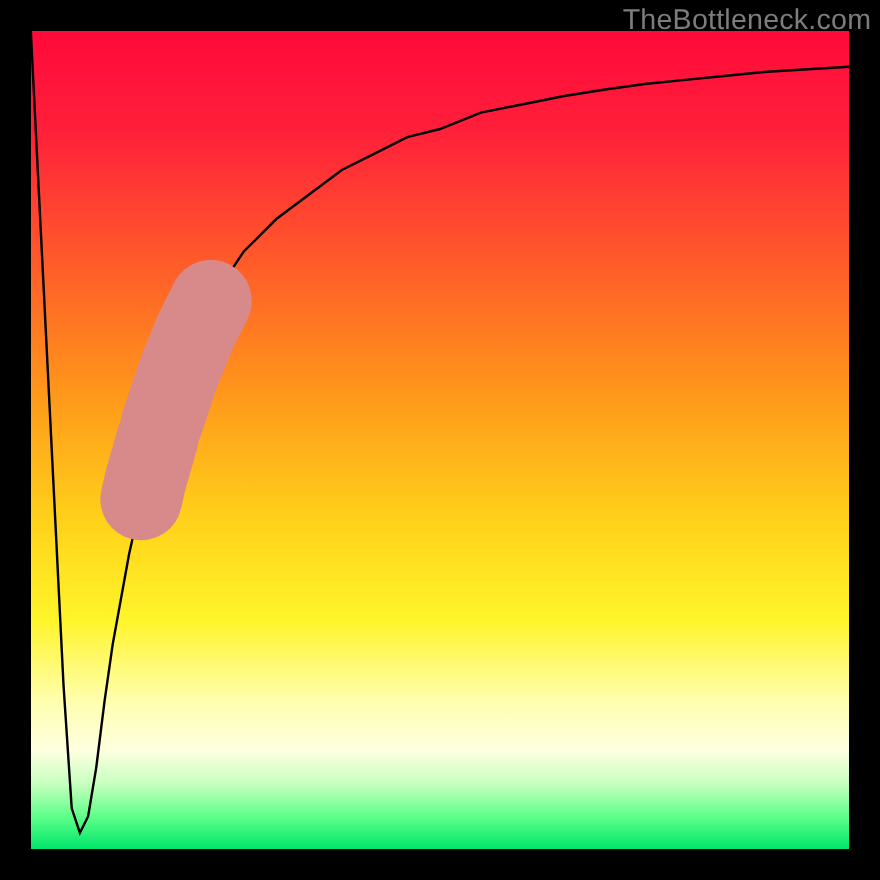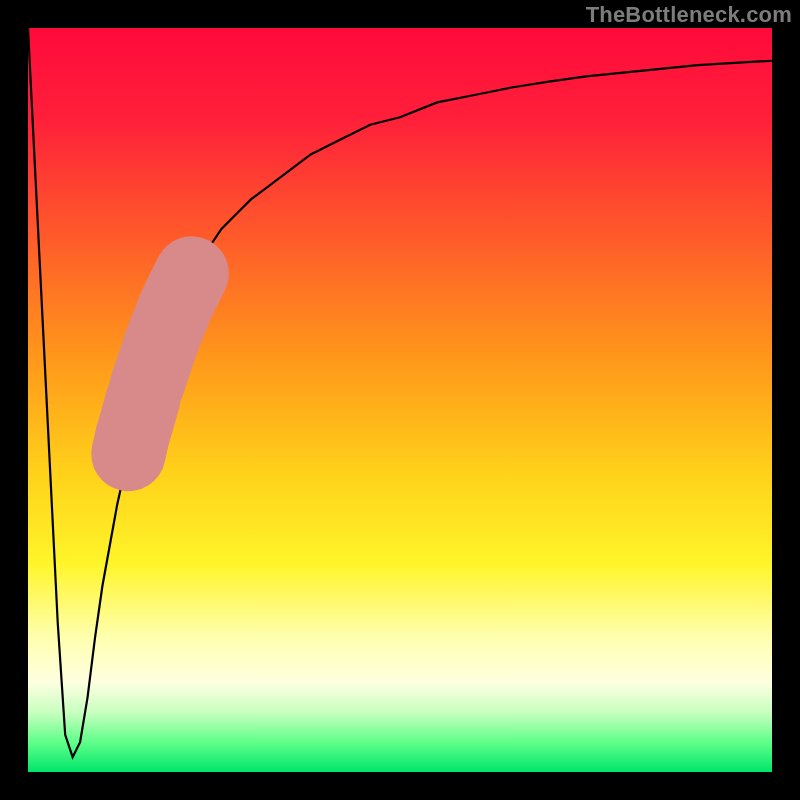--- a/index.html
+++ b/index.html
@@ -14,22 +14,22 @@
     position: relative;
     width: 800px;
     height: 800px;
     background: #000;
   }
   .watermark {
     position: absolute;
     top: 2px;
     right: 8px;
     color: #7d7d7d;
-    font-size: 22px;
-    font-weight: 700;
+    font-size: 26px;
+    font-weight: 400;
     letter-spacing: 0.2px;
   }
   .plot {
     position: absolute;
     
     left: 28px;
     top: 28px;
     width: 744px;
     height: 744px;
     box-sizing: border-box;

